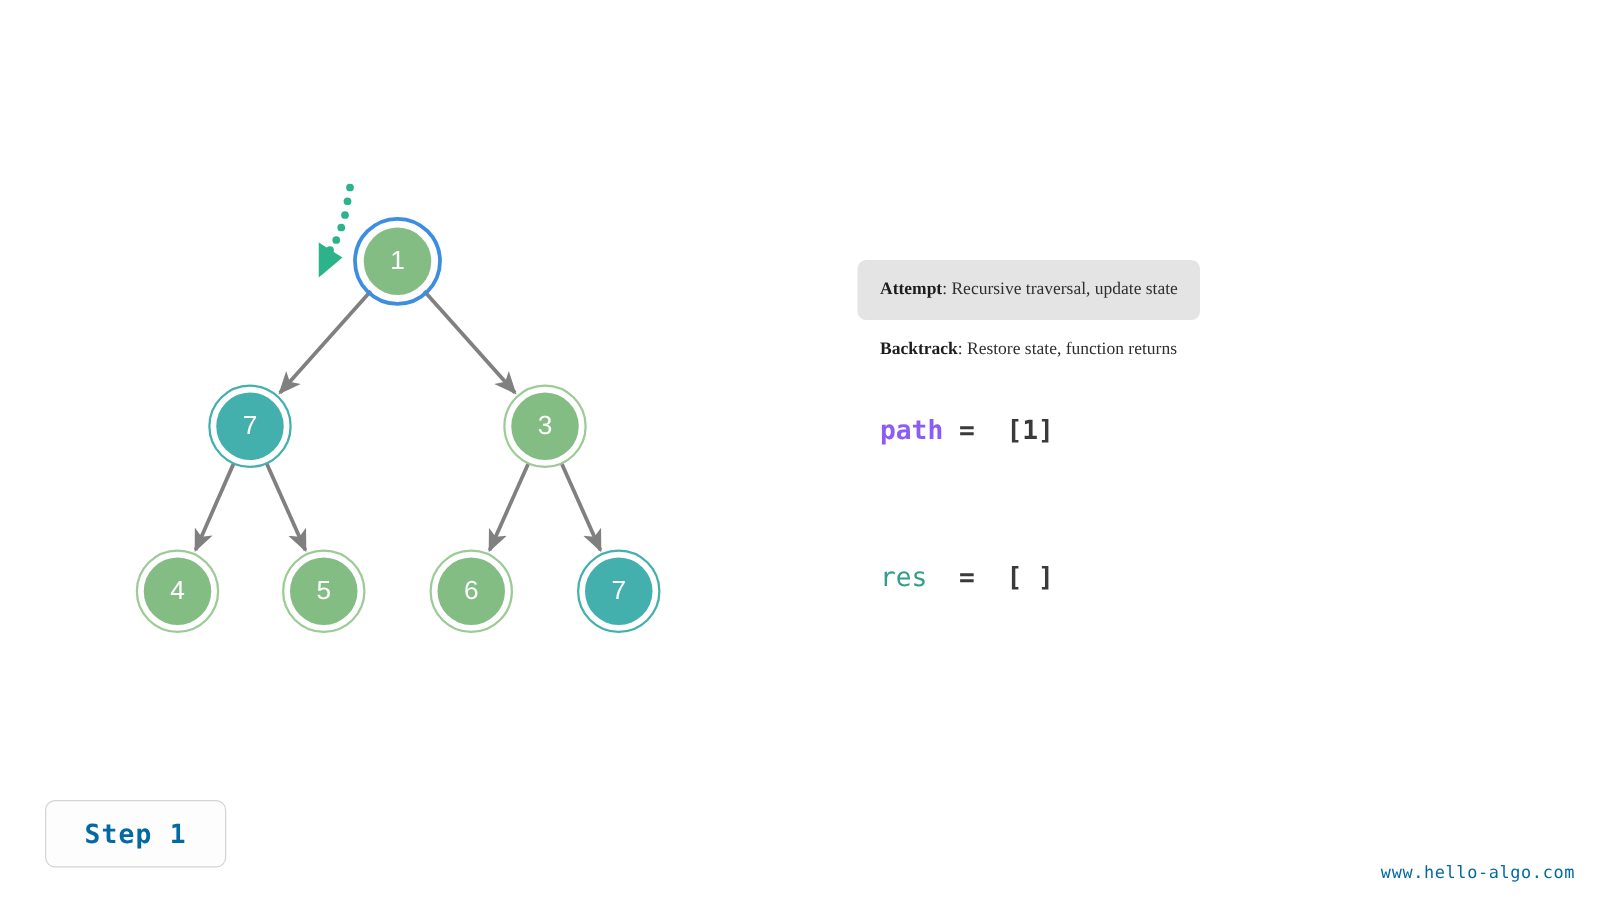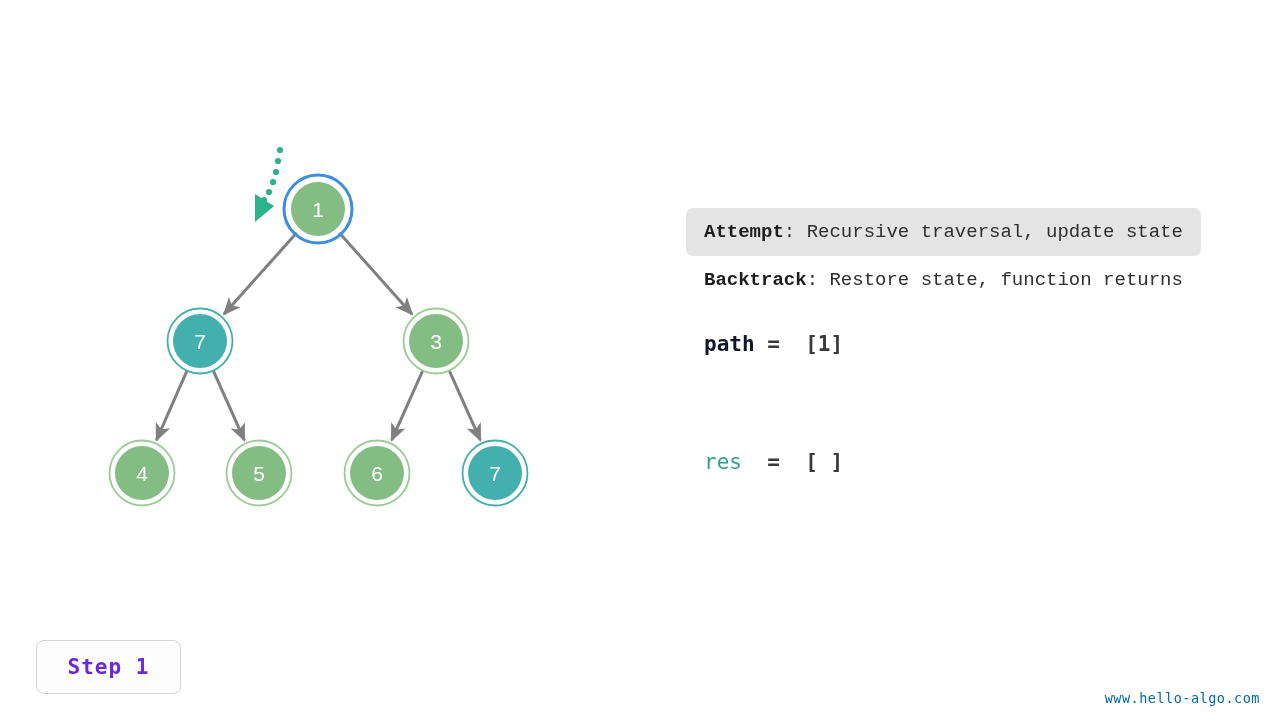--- a/index.html
+++ b/index.html
@@ -42,41 +42,41 @@
     box-sizing: border-box;
   }
   .stmt-plain {
     padding: 0 18px;
     display: inline-flex;
     align-items: center;
     height: 48px;
     box-sizing: border-box;
   }
   .stmt-text {
-    font-family: Liberation Mono, monospace;
-    font-size: 19px;
+    font-family: Liberation Serif, serif;
+    font-size: 14px;
     color: #2f2f2f;
     white-space: nowrap;
     text-align: right;
   }
   .stmt-text b {
     font-weight: bold;
     color: #1d1d1d;
   }
   .code-row {
     font-family: "DejaVu Sans Mono", monospace;
     font-size: 21px;
     white-space: pre;
     display: flex;
     align-items: center;
     padding-left: 18px;
     height: 44px;
   }
   .code-var-path {
-    color: #0f172a;
+    color: #8b5cf6;
     font-weight: bold;
   }
   .code-var-res {
     color: #349e8b;
     font-weight: normal;
   }
   .code-rest {
     color: #3a3a3a;
     font-weight: bold;
   }
@@ -94,21 +94,21 @@
     display: flex;
     align-items: center;
     justify-content: center;
     background: #fdfdfd;
     box-sizing: border-box;
   }
   .step-badge span {
     font-family: "DejaVu Sans Mono", monospace;
     font-size: 21px;
     font-weight: bold;
-    color: #6d28d9;
+    color: #0369a1;
     letter-spacing: 1px;
   }
   .watermark {
     position: absolute;
     right: 20px;
     bottom: 14px;
     font-family: "DejaVu Sans Mono", monospace;
     font-size: 13.5px;
     color: #0369a1;
     letter-spacing: 0.5px;

